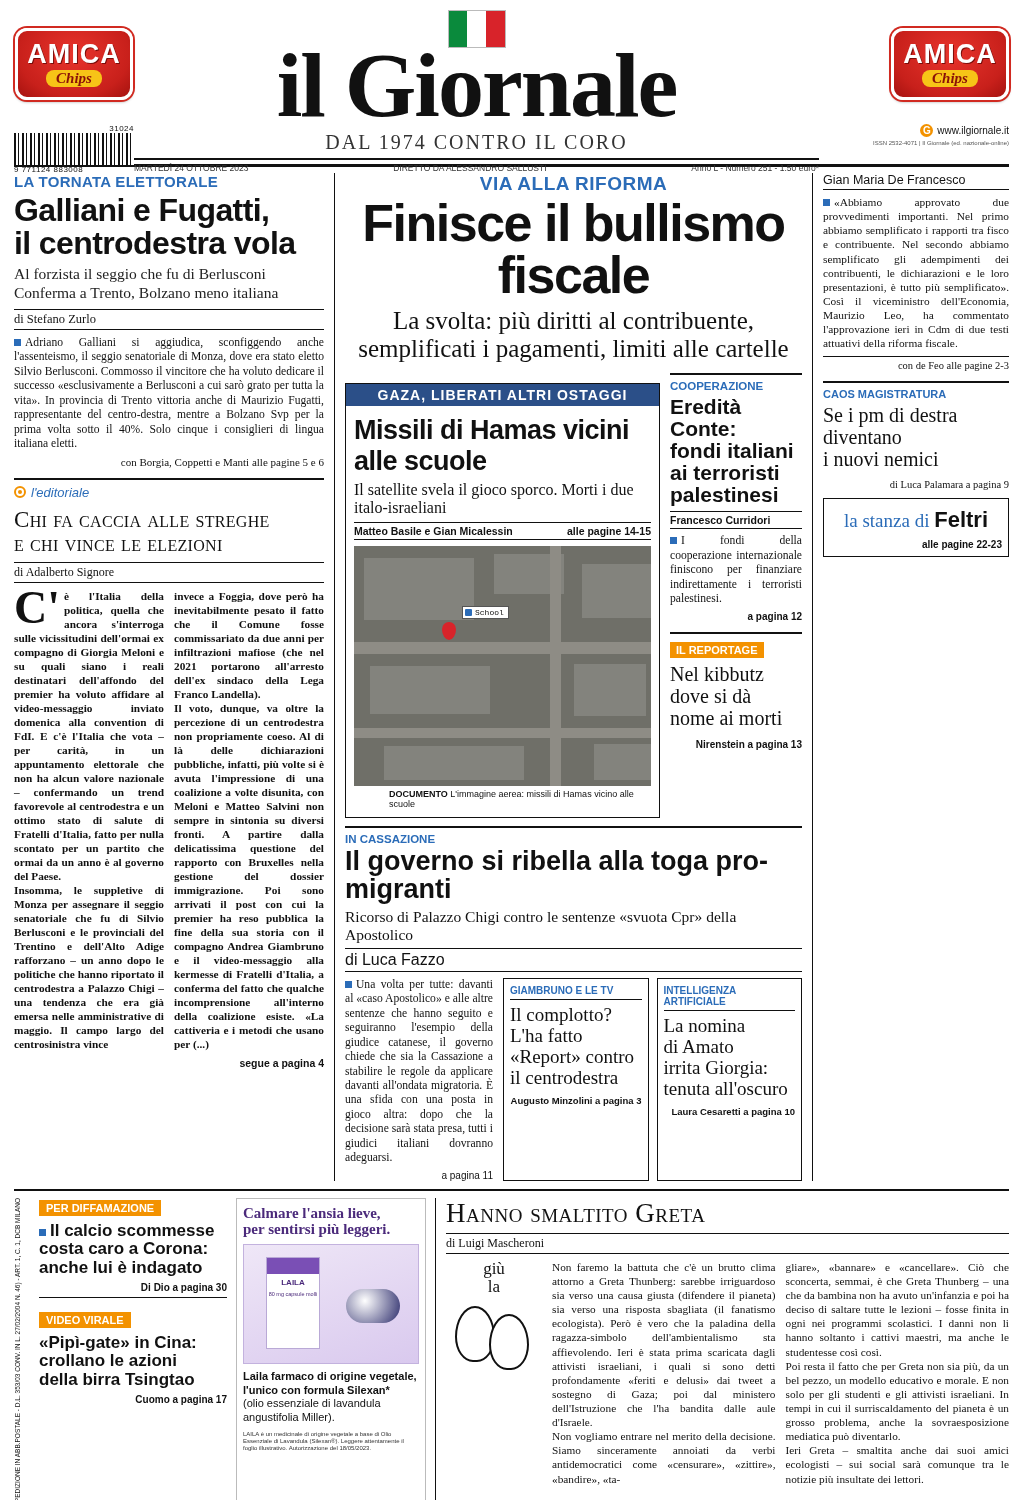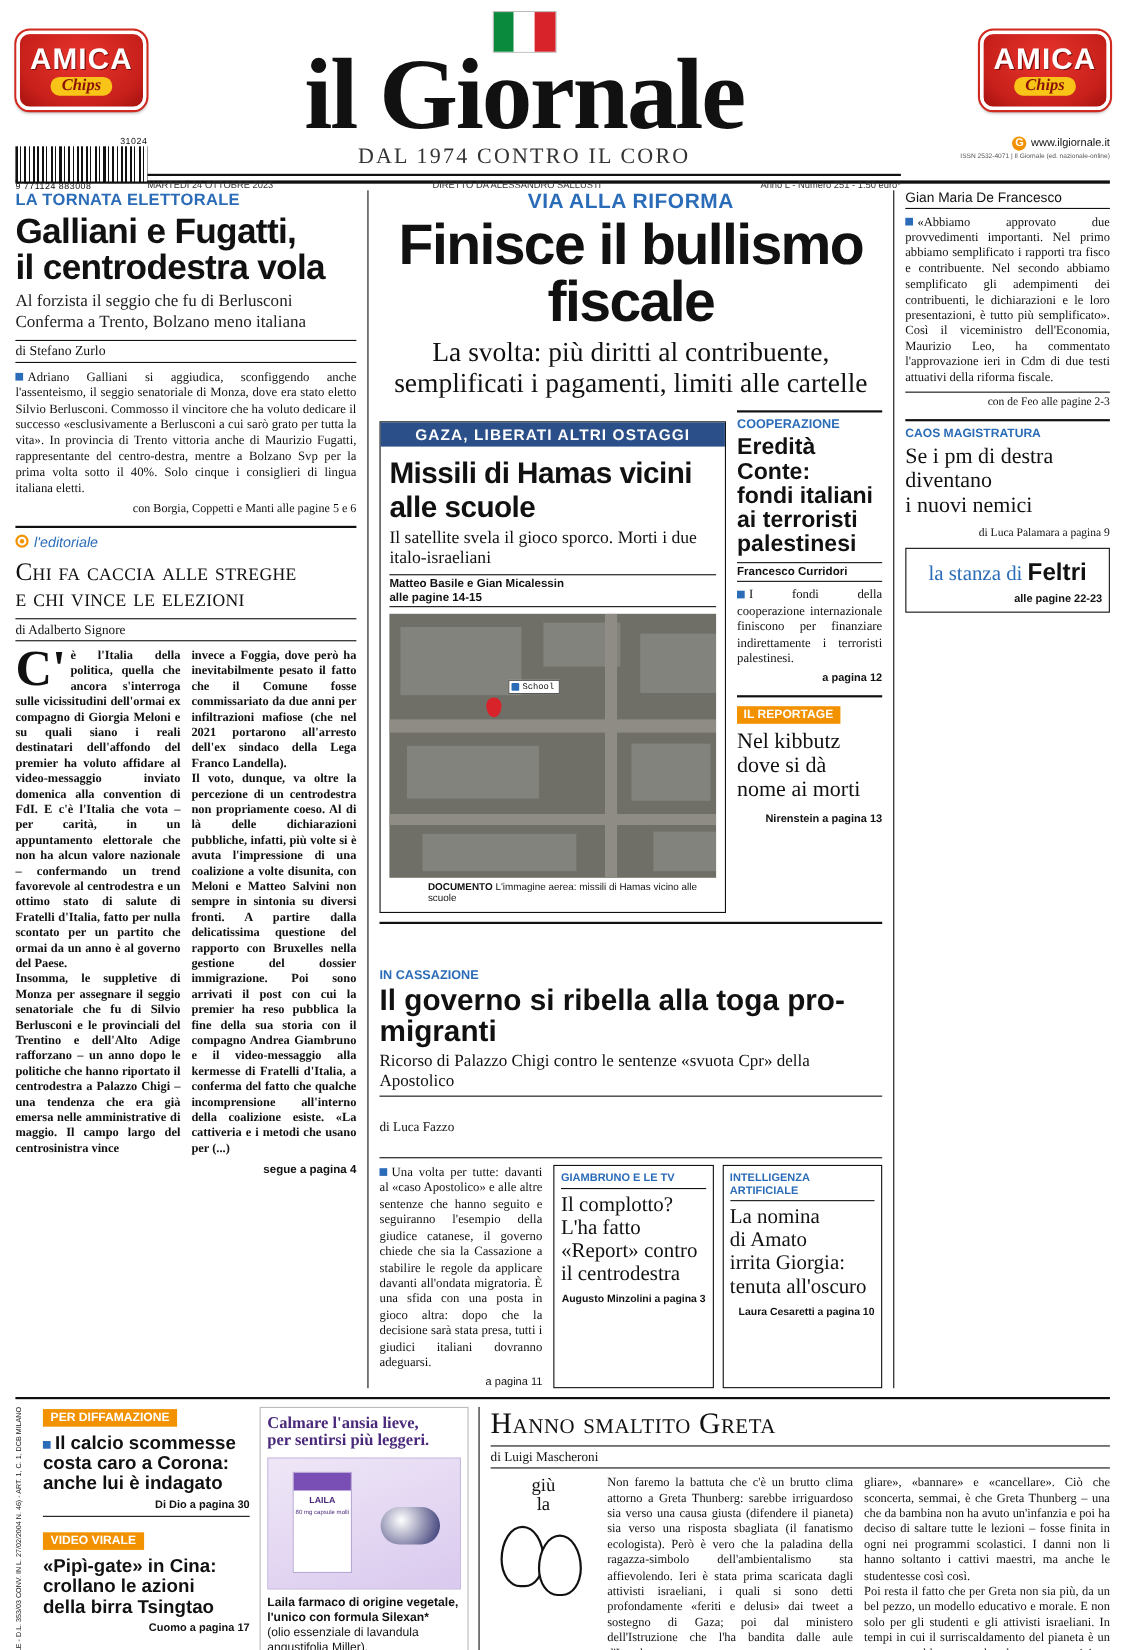--- a/index.html
+++ b/index.html
@@ -70,21 +70,21 @@
   
   h1.center-hl { font-family:"Liberation Sans", sans-serif; font-weight:bold; font-size:52px; line-height:1; text-align:center; margin:2px 0 6px 0; letter-spacing:-1.5px;}
   .center-sub { font-family:"Liberation Serif", serif; font-size:25px; line-height:1.12; text-align:center; color:#111; }
 
   
   .gaza-wrap { border:1px solid #111; margin-top:10px; }
   .gaza-bar { background:#2b4f88; color:#fff; font-family:"Liberation Sans", sans-serif; font-weight:bold; font-size:14px; text-align:center; letter-spacing:1px; padding:3px 0; }
   .gaza-in { padding:7px 8px 8px 8px; }
   h2.gaza-hl { font-family:"Liberation Sans", sans-serif; font-weight:bold; font-size:27px; margin:2px 0 4px 0; letter-spacing:-0.5px;}
   .gaza-sub { font-family:"Liberation Serif", serif; font-size:16px; margin-bottom:5px;}
-  .gaza-by { display:flex; justify-content:space-between; font-family:"Liberation Sans", sans-serif; font-size:10.5px; font-weight:bold; border-top:1px solid #111; border-bottom:1px solid #111; padding:2px 0;flex-direction:column; }
+  .gaza-by { display:flex; justify-content:space-between; font-family:"Liberation Sans", sans-serif; font-size:10.5px; font-weight:bold; border-top:1px solid #111; border-bottom:1px solid #111; padding:2px 0; }
   .photo { position:relative; height:240px; margin-top:6px; background:#6f6f68; overflow:hidden; }
   .photo .blk { position:absolute; background:rgba(255,255,255,0.14); }
   .photo .road { position:absolute; background:#8e8c85; }
   .photo .lbl { position:absolute; background:#fff; border:1px solid #555; font-family:Liberation Mono, monospace; font-size:8px; padding:1px 4px 1px 2px; display:flex; align-items:center; gap:3px;}
   .photo .lbl i { width:7px; height:7px; background:#2b6cb8; display:inline-block; border-radius:1px;}
   .photo .marker { position:absolute; width:14px; height:18px; background:#d8232a; border-radius:50% 50% 50% 50%/40% 40% 60% 60%; }
   .caption { font-family:"Liberation Sans", sans-serif; font-size:9px; margin-top:3px;padding-left:35px; }
   .caption b { font-weight:bold; }
 
   
@@ -99,24 +99,24 @@
   .coop-kick { font-family:"Liberation Sans", sans-serif; font-weight:bold; font-size:11.5px; color:#2b6cb8; border-top:2px solid #111; padding-top:5px; }
   .coop-hl { font-family:"Liberation Sans", sans-serif; font-weight:bold; font-size:21px; line-height:1.05; margin:4px 0 5px 0;}
   .coop-by { font-family:"Liberation Sans", sans-serif; font-weight:bold; font-size:10.5px; border-top:1px solid #111; border-bottom:1px solid #111; padding:2px 0; margin-bottom:5px;}
   .mini-ref { font-family:"Liberation Sans", sans-serif; font-size:10px; font-weight:bold; text-align:right; margin-top:4px;}
 
   .rep-kick { background:#f39200; color:#fff; font-family:"Liberation Sans", sans-serif; font-weight:bold; font-size:11px; padding:2px 6px; display:inline-block; }
   .rep-hl { font-family:"Liberation Serif", serif; font-size:20px; line-height:1.1; margin-top:5px;}
 
   
   .cass { border-top:2px solid #111; margin-top:8px; padding-top:5px; }
-  .cass-kick { font-family:"Liberation Sans", sans-serif; font-weight:bold; font-size:11.5px; color:#2b6cb8;margin-top:36px;}
+  .cass-kick { font-family:"Liberation Sans", sans-serif; font-weight:bold; font-size:11.5px; color:#2b6cb8;}
   .cass-hl { font-family:"Liberation Sans", sans-serif; font-weight:bold; font-size:27px; line-height:1.03; margin:3px 0 4px 0;}
   .cass-sub { font-family:"Liberation Serif", serif; font-size:15.5px; margin-bottom:4px;}
-  .cass-by { font-family:Liberation Serif, serif; font-size:12px; border-top:1px solid #111; border-bottom:1px solid #111; padding:20px 0; }
+  .cass-by { font-family:Liberation Sans, sans-serif; font-size:16px; border-top:1px solid #111; border-bottom:1px solid #111; padding:2px 0; }
 
   .box { border:1px solid #111; padding:6px; }
   .box-kick { font-family:"Liberation Sans", sans-serif; font-weight:bold; font-size:10px; color:#2b6cb8; border-bottom:1px solid #111; padding-bottom:3px; margin-bottom:4px;}
   .box-hl { font-family:"Liberation Serif", serif; font-size:19px; line-height:1.12;}
   .box-ref { font-family:"Liberation Sans", sans-serif; font-size:9.5px; font-weight:bold; text-align:right; margin-top:6px;}
 
   .feltri { border:1px solid #111; text-align:center; padding:8px 6px 6px 6px; margin-top:8px;}
   .feltri-t { font-family:"Liberation Serif", serif; font-size:19px; color:#2b6cb8;}
   .feltri-t b { font-family:"Liberation Sans", sans-serif; font-weight:bold; color:#111; font-size:22px;}
   .feltri-ref { font-family:"Liberation Sans", sans-serif; font-size:10px; font-weight:bold; text-align:right; margin-top:6px;}

